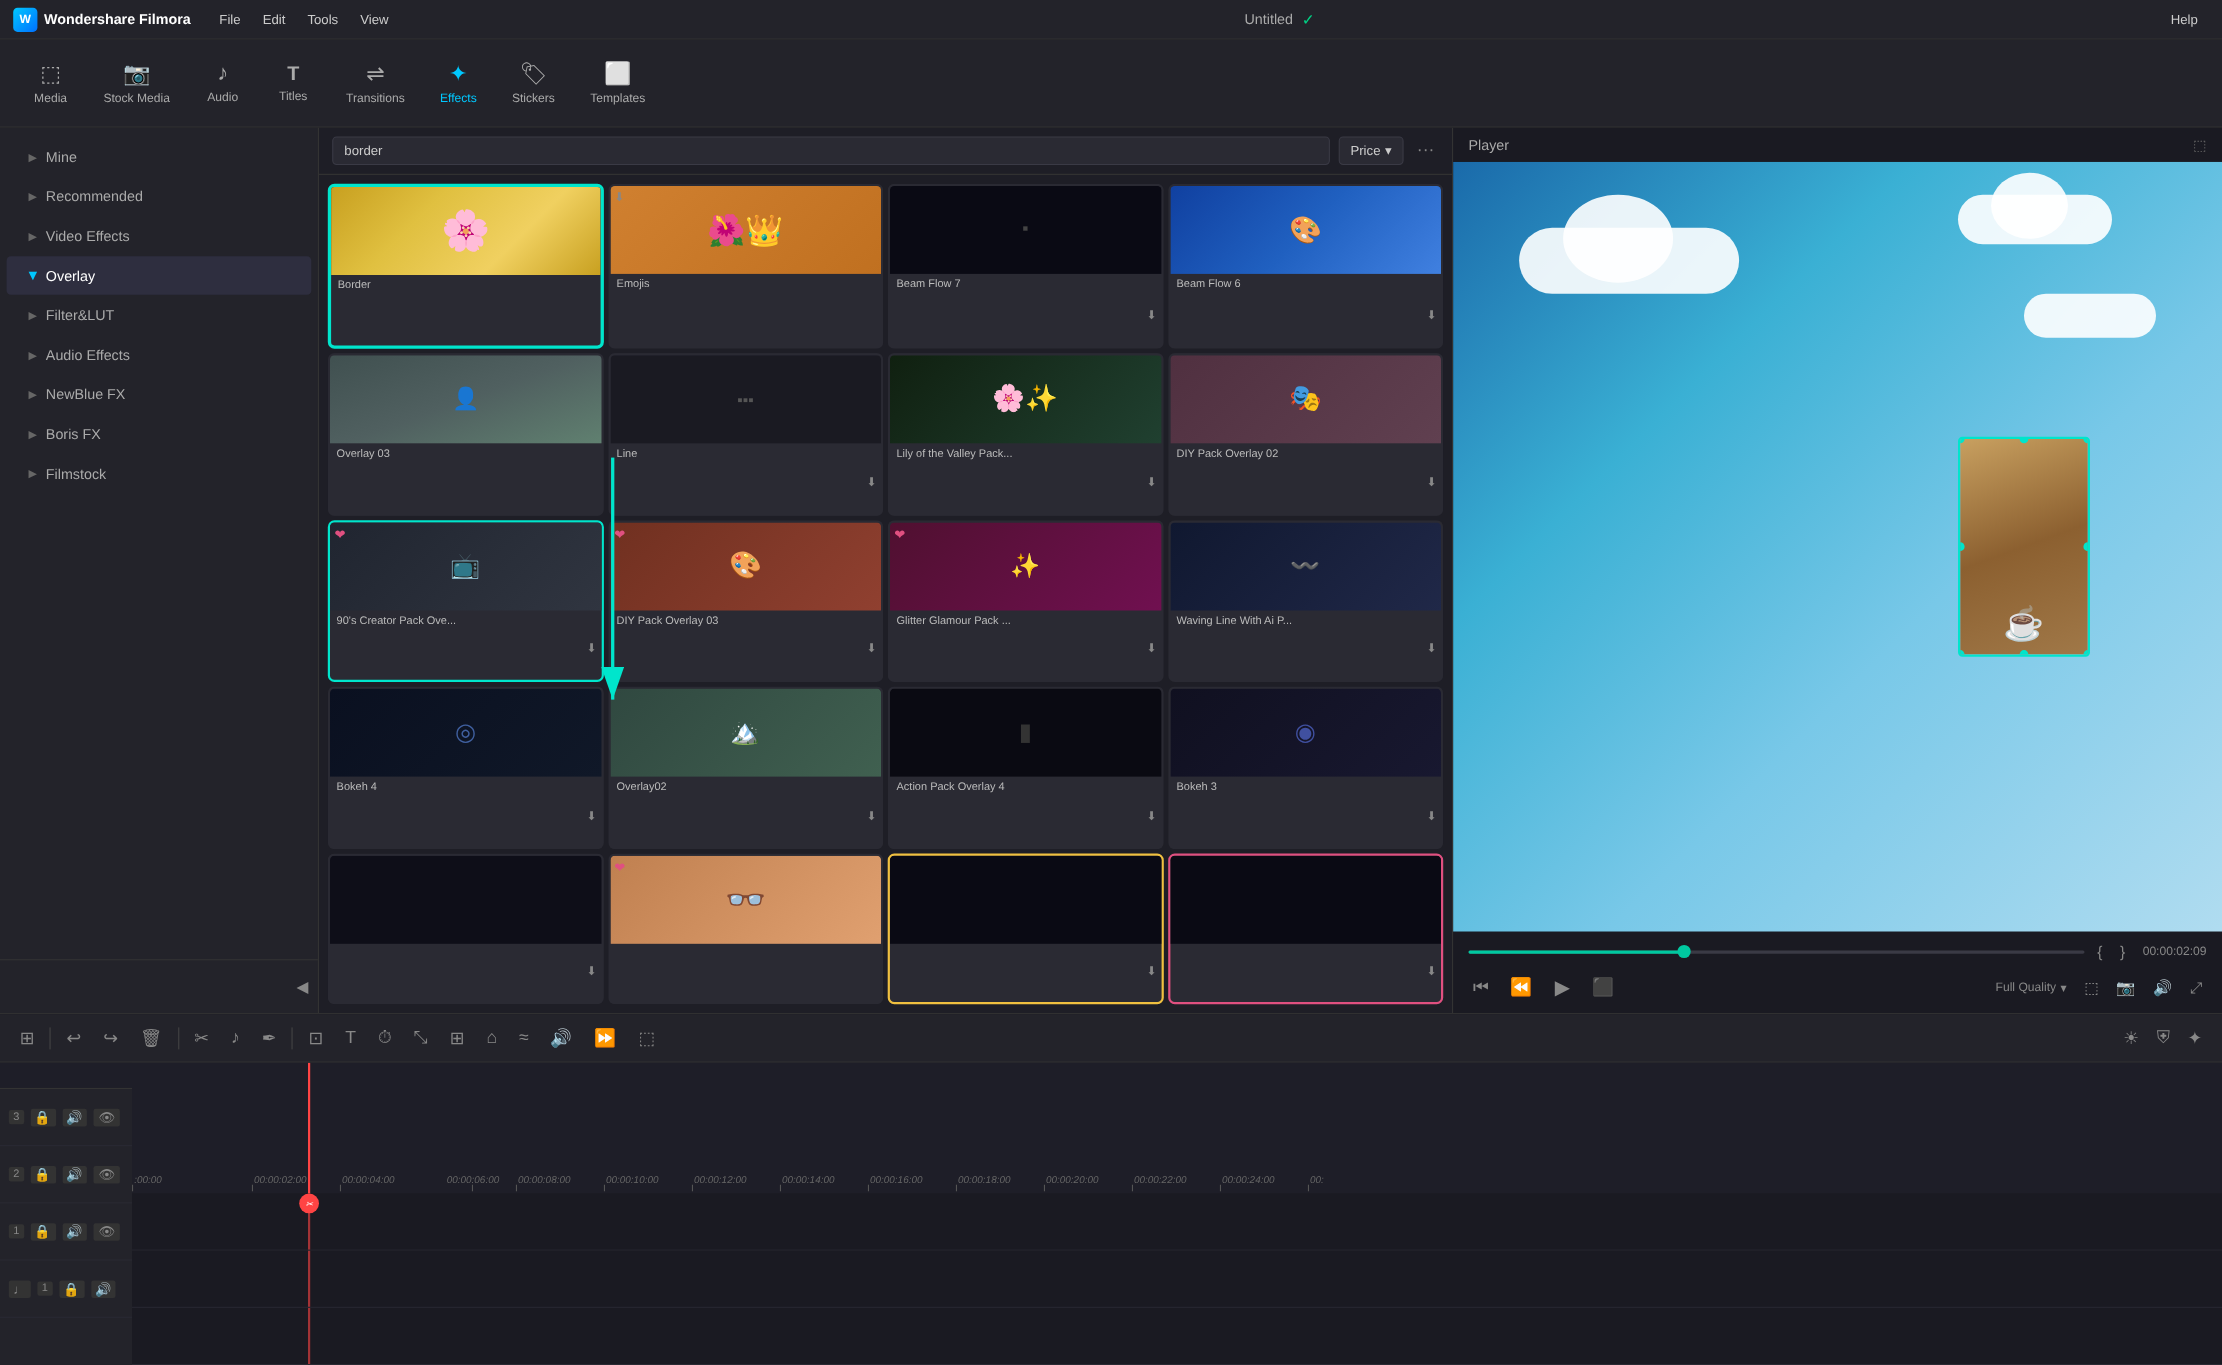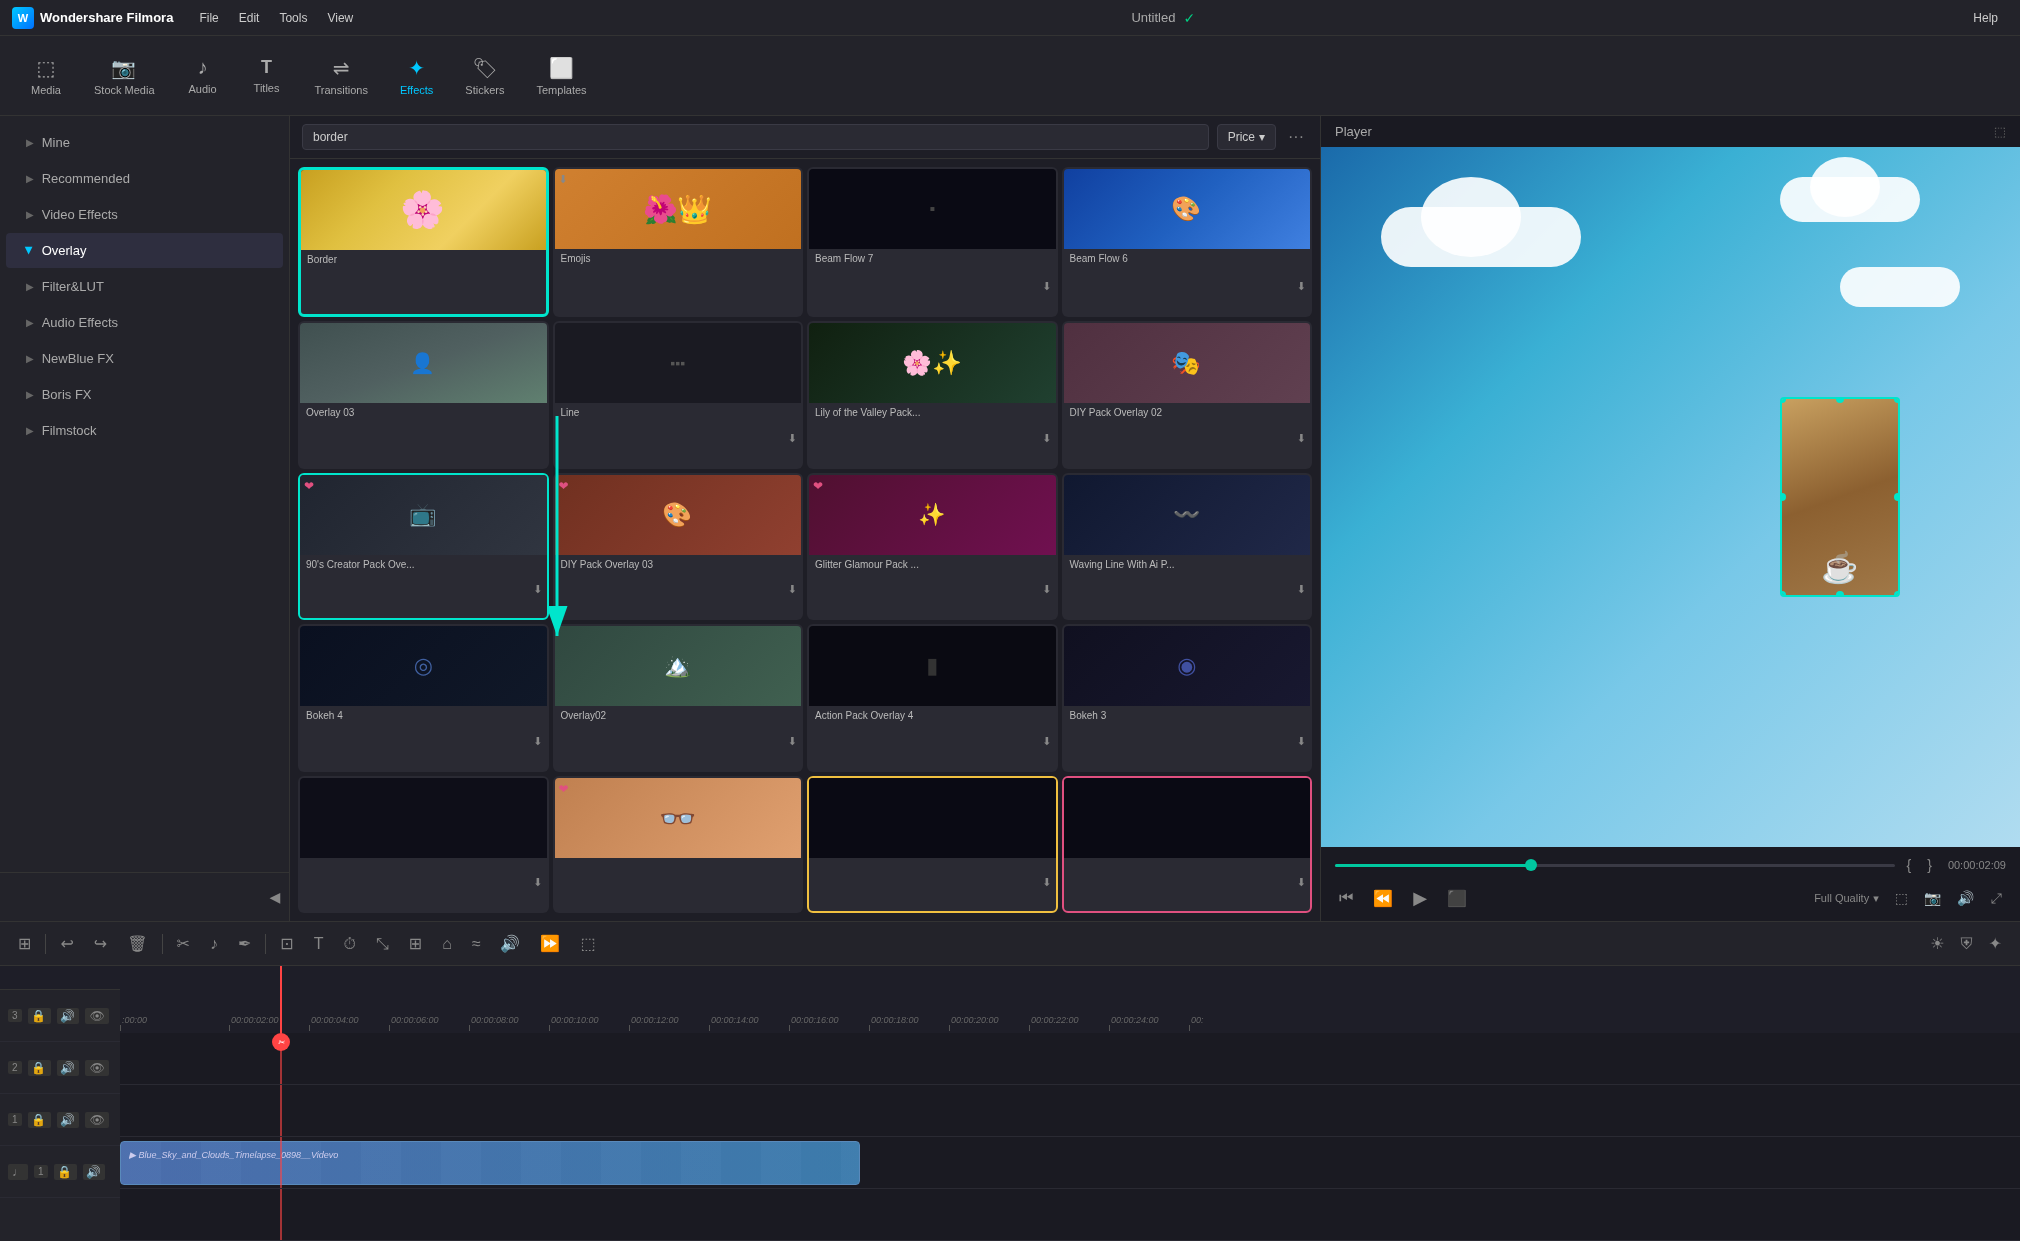--- a/index.html
+++ b/index.html
@@ -1003,21 +1003,21 @@
             <div class="ruler-tick"></div>
           </div>
           <div class="ruler-mark" style="min-width:80px;margin-left:29px;">
             <span class="ruler-time">00:00:02:00</span>
             <div class="ruler-tick"></div>
           </div>
           <div class="ruler-mark" style="min-width:80px;">
             <span class="ruler-time">00:00:04:00</span>
             <div class="ruler-tick"></div>
           </div>
-          <div class="ruler-mark" style="min-width:80px;">
+          <div class="ruler-mark" style="min-width:80px;align-items:center;">
             <span class="ruler-time">00:00:06:00</span>
             <div class="ruler-tick"></div>
           </div>
           <div class="ruler-mark" style="min-width:80px;">
             <span class="ruler-time">00:00:08:00</span>
             <div class="ruler-tick"></div>
           </div>
           <div class="ruler-mark" style="min-width:80px;">
             <span class="ruler-time">00:00:10:00</span>
             <div class="ruler-tick"></div>
@@ -1065,27 +1065,20 @@
           <div style="position:absolute;top:0;left:-8px;width:18px;height:18px;background:#ff4444;border-radius:50%;display:flex;align-items:center;justify-content:center;">
             <span style="color:#fff;font-size:8px;">✂</span>
           </div>
         </div>
       </div>
 
       <div class="track-row" style="background:#1a1a22;">
         <div style="position:absolute;top:0;bottom:0;left:160px;width:2px;background:rgba(255,68,68,0.6);z-index:5;"></div>
       </div>
 
-      <div class="track-row" style="background:#1a1a22;">
-        <div class="track-clip clip-video-2" style="left:0;width:740px;">
-          <div style="width:100%;height:100%;background-image:repeating-linear-gradient(90deg,rgba(100,150,200,0.15) 0px,rgba(100,150,200,0.15) 40px,rgba(80,130,180,0.1) 40px,rgba(80,130,180,0.1) 80px);"></div>
-          <span class="clip-label">▶ Blue_Sky_and_Clouds_Timelapse_0898__Videvo</span>
-        </div>
-        <div style="position:absolute;top:0;bottom:0;left:160px;width:2px;background:rgba(255,68,68,0.6);z-index:5;"></div>
-      </div>
 
       <div class="track-row empty">
         <div style="position:absolute;top:0;bottom:0;left:160px;width:2px;background:rgba(255,68,68,0.6);z-index:5;"></div>
       </div>
 
     </div>
   </div>
 </div>
 
 </body></html>

